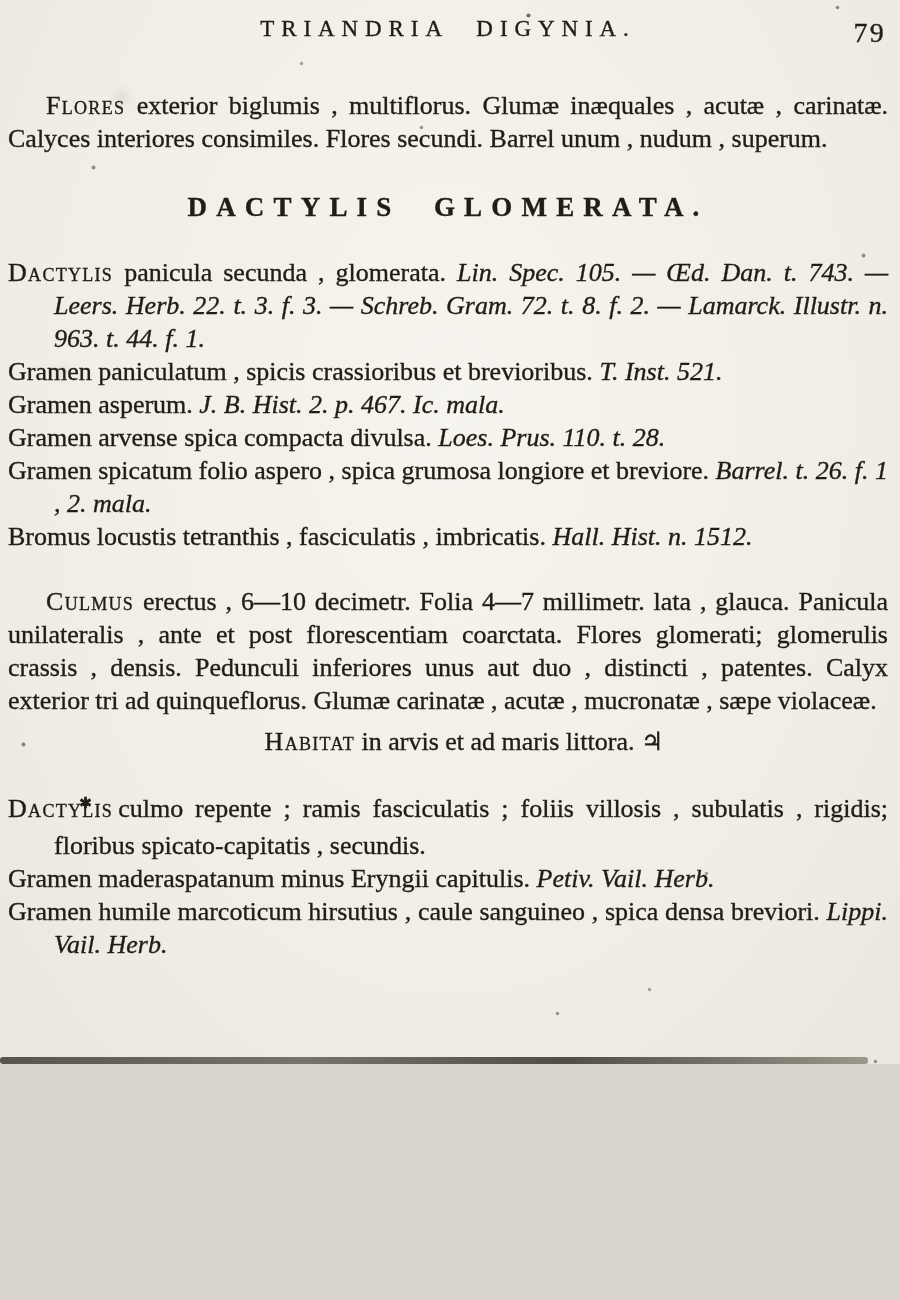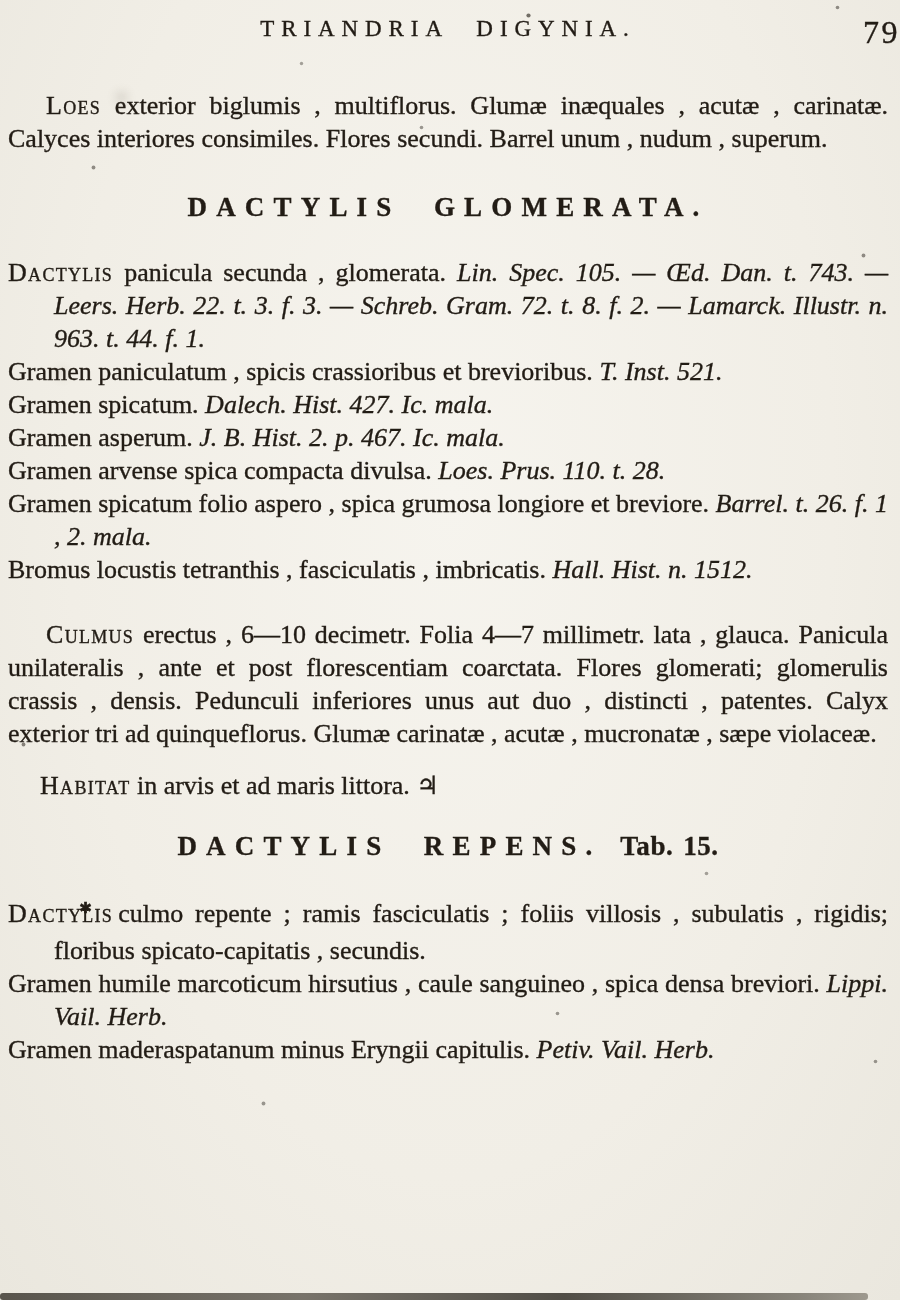--- a/index.html
+++ b/index.html
@@ -1,18 +1,18 @@
 <!DOCTYPE html>
 <html><head>
 <meta charset="utf-8">
 <style>
   html,body{margin:0;padding:0;background:#d8d4cb;}
   .page{
     position:relative;
-    width:900px;height:1300px;
+    width:900px;height:1064px;
     margin:0 auto;
     box-sizing:border-box;
     overflow:hidden;
     background:
       radial-gradient(ellipse at 50% 38%, #f6f4ee 0%, #f1eee6 60%, #eae7de 100%);
     color:#221c15;
     font-family:"Liberation Serif","DejaVu Serif",serif;
     font-size:26px;
     line-height:33px;
     -webkit-text-stroke:0.35px;
@@ -22,22 +22,22 @@
   
   .running-header{
     margin-top:12px;
     text-align:center;
     font-size:23px;
     letter-spacing:0.3em;
     word-spacing:0.7em;
   }
   .page-number{
     position:absolute;
-    top:16px;right:0;
-    font-size:32px;
+    top:16px;right:14px;
+    font-size:28px;
     letter-spacing:0.08em;
   }
 
   
   .genus-title{
     margin:44px 0 0;
     text-align:center;
     font-size:31px;
     font-weight:normal;
     letter-spacing:0.52em;
@@ -59,21 +59,21 @@
   }
   .species-heading.repens{margin-top:28px;}
 
   
   .para{
     margin:0;
     text-align:justify;
   }
   .genus-desc{margin-top:44px;text-indent:38px;}
   .species-desc{margin-top:32px;text-indent:38px;}
-  .habitat{margin-top:19px;padding-left:32px;text-align:left;}
+  .habitat{margin-top:8px;padding-left:32px;text-align:center;}
 
   
   .synonymy{margin-top:32px;}
   .synonymy.repens{margin-top:34px;}
   .entry{
     margin:0;
     padding-left:46px;
     text-indent:-46px;
     text-align:justify;
   }
@@ -123,49 +123,44 @@
 <body>
 
 <div class="page">
   <div class="content">
 
     <div class="running-header">
       <span>TRIANDRIA DIGYNIA.</span>
     </div>
 
 
-    <p class="para genus-desc"><span class="sc">Loes</span><span> exterior biglumis , multiflorus. Glumæ inæquales , acutæ , carinatæ.  Calyces  interiores  consimiles.  Flores  secundi.  Barrel unum , nudum , superum.</span></p>
+    <p class="para genus-desc"><span class="sc">Flores</span><span> exterior biglumis , multiflorus. Glumæ inæquales , acutæ , carinatæ.  Calyces  interiores  consimiles.  Flores  secundi.  Barrel unum , nudum , superum.</span></p>
 
     <h2 class="species-heading glomerata">
       <span class="species-name">DACTYLIS GLOMERATA.</span>
     </h2>
 
     <div class="synonymy glomerata">
       <p class="entry"><span class="sc">Dactylis</span><span> panicula secunda , glomerata. </span><span class="i">Lin. Spec. 105. — Œd. Dan. t. 743. — Leers. Herb. 22. t. 3. f. 3. — Schreb. Gram. 72. t. 8. f. 2. — Lamarck. Illustr. n. 963. t. 44. f. 1.</span></p>
       <p class="entry"><span>Gramen paniculatum , spicis crassioribus et brevioribus. </span><span class="i">T. Inst. 521.</span></p>
-      <p class="entry"><span>Gramen spicatum. </span><span class="i">Dalech. Hist. 427. Ic. mala.</span></p>
       <p class="entry"><span>Gramen asperum. </span><span class="i">J. B. Hist. 2. p. 467. Ic. mala.</span></p>
       <p class="entry"><span>Gramen arvense spica compacta divulsa. </span><span class="i">Loes. Prus. 110. t. 28.</span></p>
       <p class="entry"><span>Gramen spicatum folio aspero , spica grumosa longiore et breviore. </span><span class="i">Barrel. t. 26. f. 1 , 2. mala.</span></p>
       <p class="entry"><span>Bromus locustis tetranthis , fasciculatis , imbricatis. </span><span class="i">Hall. Hist. n. 1512.</span></p>
     </div>
 
     <p class="para species-desc"><span class="sc">Culmus</span><span> erectus , 6—10 decimetr.  Folia 4—7 millimetr. lata , glauca. Panicula unilateralis , ante et post florescentiam coarctata. Flores glomerati; glomerulis crassis , densis.  Pedunculi inferiores unus aut duo , distincti , patentes.  Calyx  exterior  tri ad quinqueflorus.  Glumæ carinatæ ,  acutæ , mucronatæ , sæpe violaceæ.</span></p>
 
     <p class="para habitat"><span class="sc">Habitat</span><span> in arvis et ad maris littora. </span><span class="sym">♃</span></p>
 
-    <h2 class="species-heading repens">
-      <span class="species-name">DACTYLIS REPENS.</span>
-      <span class="species-tab">Tab. 15.</span>
-    </h2>
 
     <div class="synonymy repens">
       <p class="entry"><span class="sc">Dactylis</span><span> </span><span class="blot">✱</span><span>culmo  repente ;  ramis  fasciculatis ;  foliis  villosis ,  subulatis , rigidis;  floribus  spicato-capitatis ,  secundis.</span></p>
+      <p class="entry"><span>Gramen maderaspatanum minus Eryngii capitulis. </span><span class="i">Petiv. Vail. Herb.</span></p>
       <p class="entry"><span>Gramen humile marcoticum hirsutius ,  caule sanguineo ,  spica densa breviori. </span><span class="i">Lippi. Vail. Herb.</span></p>
-      <p class="entry"><span>Gramen maderaspatanum minus Eryngii capitulis. </span><span class="i">Petiv. Vail. Herb.</span></p>
     </div>
 
   </div>
 
   <div class="page-number">79</div>
 
   <div class="specks"></div>
   <div class="scan-edge"></div>
 </div>
 

